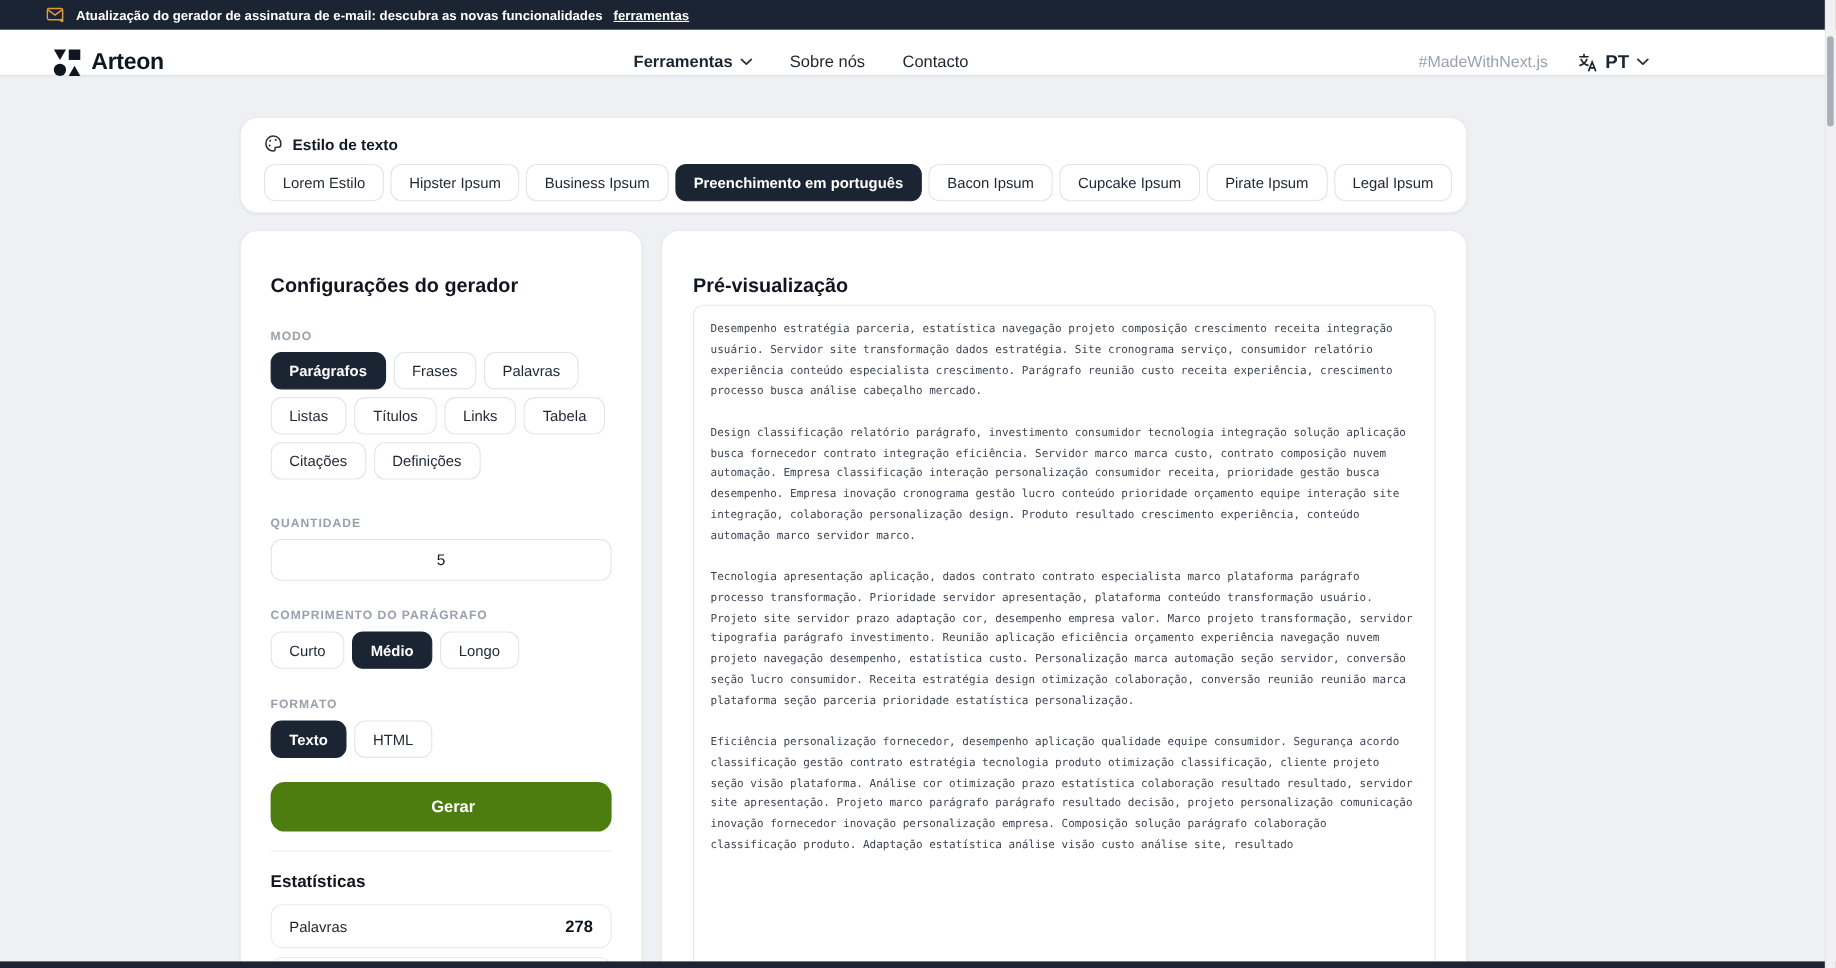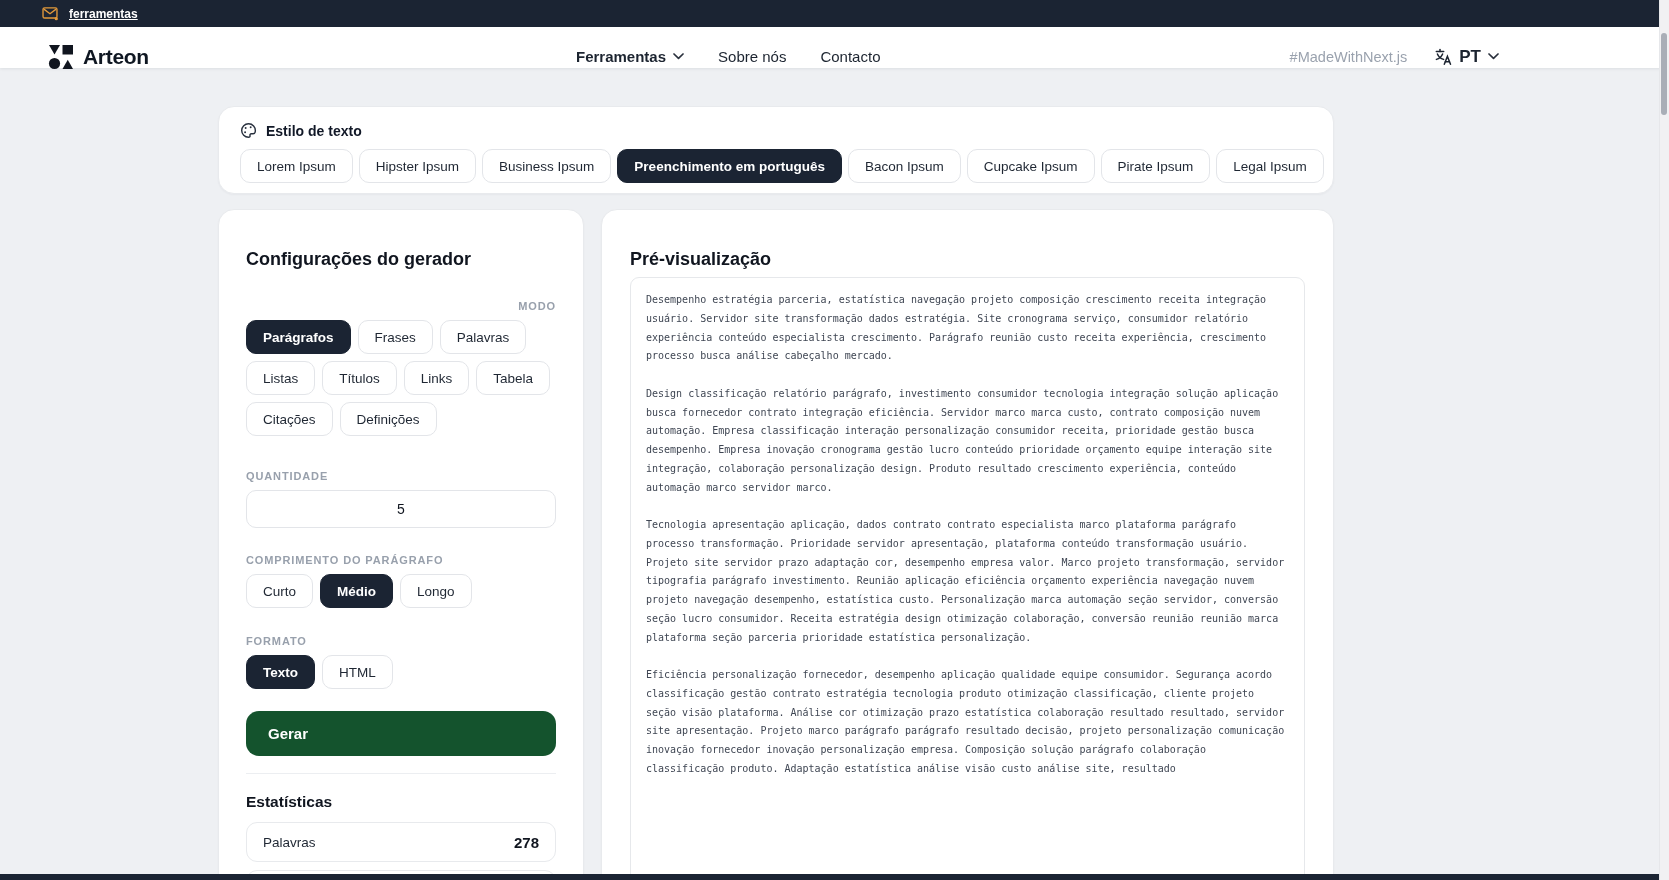--- a/index.html
+++ b/index.html
@@ -29,27 +29,27 @@
   .style-title { display: flex; align-items: center; gap: 9px; font-size: 14px; font-weight: 700; color: #111827; }
   .style-options { display: flex; gap: 6px; margin-top: 10px; }
 
   .pill { height: 34px; display: inline-flex; align-items: center; padding: 0 16px; background: #fff; border: 1px solid #e3e5e9; border-radius: 10px; font-size: 13.5px; color: #1f2733; cursor: pointer; font-family: inherit; white-space: nowrap; }
   .pill.selected { background: #1b2433; border-color: #1b2433; color: #fff; font-weight: 600; }
 
   
   .config-card { left: 218px; top: 209px; width: 366px; height: 810px; padding: 39px 27px; }
   .section-title { font-size: 18px; font-weight: 700; color: #10151f; }
   .field-label { font-size: 11px; font-weight: 700; color: #98a0ac; letter-spacing: 0.08em; }
-  .lbl-modo { margin-top: 30px; text-align: right; }
+  .lbl-modo { margin-top: 30px; }
   .option-row { display: flex; flex-wrap: wrap; gap: 7px; margin-top: 8px; }
   .lbl-qty { margin-top: 34px; }
   .qty-input { display: block; width: 100%; height: 38px; margin-top: 8px; border: 1px solid #e3e5e9; border-radius: 10px; text-align: center; font-size: 14px; color: #10151f; font-family: inherit; outline: none; background: #fff; }
   .lbl-len { margin-top: 26px; }
   .lbl-fmt { margin-top: 27px; }
-  .generate-btn { margin-top: 22px; width: 100%; height: 45px; background: #14532d; color: #fff; border: none; border-radius: 13px; font-size: 15px; font-weight: 700; text-align: left; padding-left: 22px; cursor: pointer; font-family: inherit; }
+  .generate-btn { margin-top: 22px; width: 100%; height: 45px; background: #4d7c0f; color: #fff; border: none; border-radius: 13px; font-size: 15px; font-weight: 700; text-align: center; padding-left: 22px; cursor: pointer; font-family: inherit; }
   .divider { margin-top: 17px; border-top: 1px solid #eceef1; }
   .stats-title { margin-top: 19px; font-size: 15.5px; font-weight: 700; color: #10151f; }
   .stats-list { margin-top: 11px; display: flex; flex-direction: column; gap: 8px; }
   .stat-row { height: 40px; border: 1px solid #e8eaed; border-radius: 11px; display: flex; align-items: center; justify-content: space-between; padding: 0 16px; background: #fff; }
   .stat-label { font-size: 13.5px; color: #1f2733; }
   .stat-value { font-size: 15px; font-weight: 700; color: #10151f; }
   .stat-row.partial { height: 40px; }
 
   
   .preview-card { left: 601px; top: 209px; width: 733px; height: 810px; padding: 39px 28px; }
@@ -66,20 +66,21 @@
 <body>
 
 <div class="banner">
   <span class="icon">
     <svg width="17" height="15" viewBox="0 0 20 17" fill="none">
       <rect x="1.2" y="1.8" width="16.4" height="12" rx="1.8" stroke="#e2993b" stroke-width="1.6"></rect>
       <path d="M2.2 3.4 L9.4 8.8 L16.6 3.4" stroke="#e2993b" stroke-width="1.6" fill="none"></path>
       <circle cx="16.8" cy="14.6" r="1.9" fill="#e2993b"></circle>
     </svg>
   </span>
+  <span>Atualização do gerador de assinatura de e-mail: descubra as novas funcionalidades</span>
   <span class="link">ferramentas</span>
 </div>
 
 <div class="navbar">
   <div class="brand">
     <span class="icon">
       <svg width="26" height="26" viewBox="0 0 26 26" fill="#10151f">
         <polygon points="1,1 12,1 6.5,10.5"></polygon>
         <rect x="14.5" y="1" width="10.5" height="9.5"></rect>
         <circle cx="6.5" cy="19.5" r="5.6"></circle>
@@ -141,21 +142,21 @@
         <path d="M9 1.8 a7.2 7.2 0 1 0 0 14.4 c1.3 0 1.9-.8 1.6-1.8 -.3-1 .2-1.9 1.4-1.9 h1.7 c1.4 0 2.5-1.1 2.5-2.7 A7.2 7.2 0 0 0 9 1.8 Z" stroke="#28303e" stroke-width="1.5"></path>
         <circle cx="6" cy="6.3" r="1" fill="#28303e"></circle>
         <circle cx="11.3" cy="5.6" r="1" fill="#28303e"></circle>
         <circle cx="5.4" cy="10.8" r="1" fill="#28303e"></circle>
       </svg>
     </span>
     <span>Estilo de texto</span>
   </div>
   <div class="style-options">
 
-      <button class="pill">Lorem Ipsum</button>
+      <button class="pill">Lorem Estilo</button>
 
       <button class="pill">Hipster Ipsum</button>
 
       <button class="pill">Business Ipsum</button>
 
       <button class="pill selected">Preenchimento em português</button>
 
       <button class="pill">Bacon Ipsum</button>
 
       <button class="pill">Cupcake Ipsum</button>

